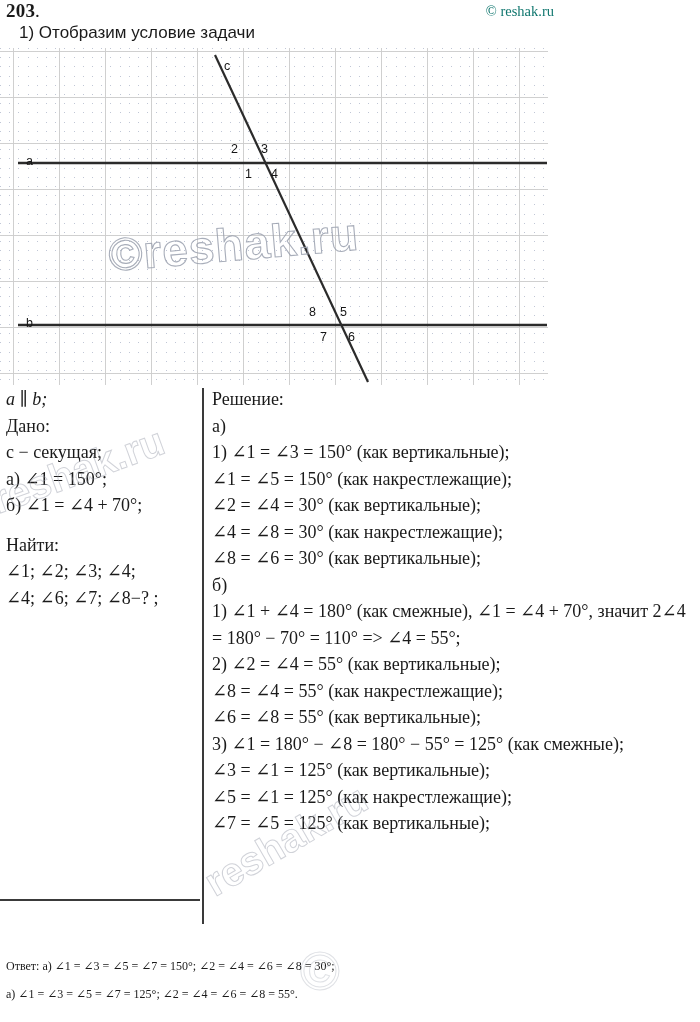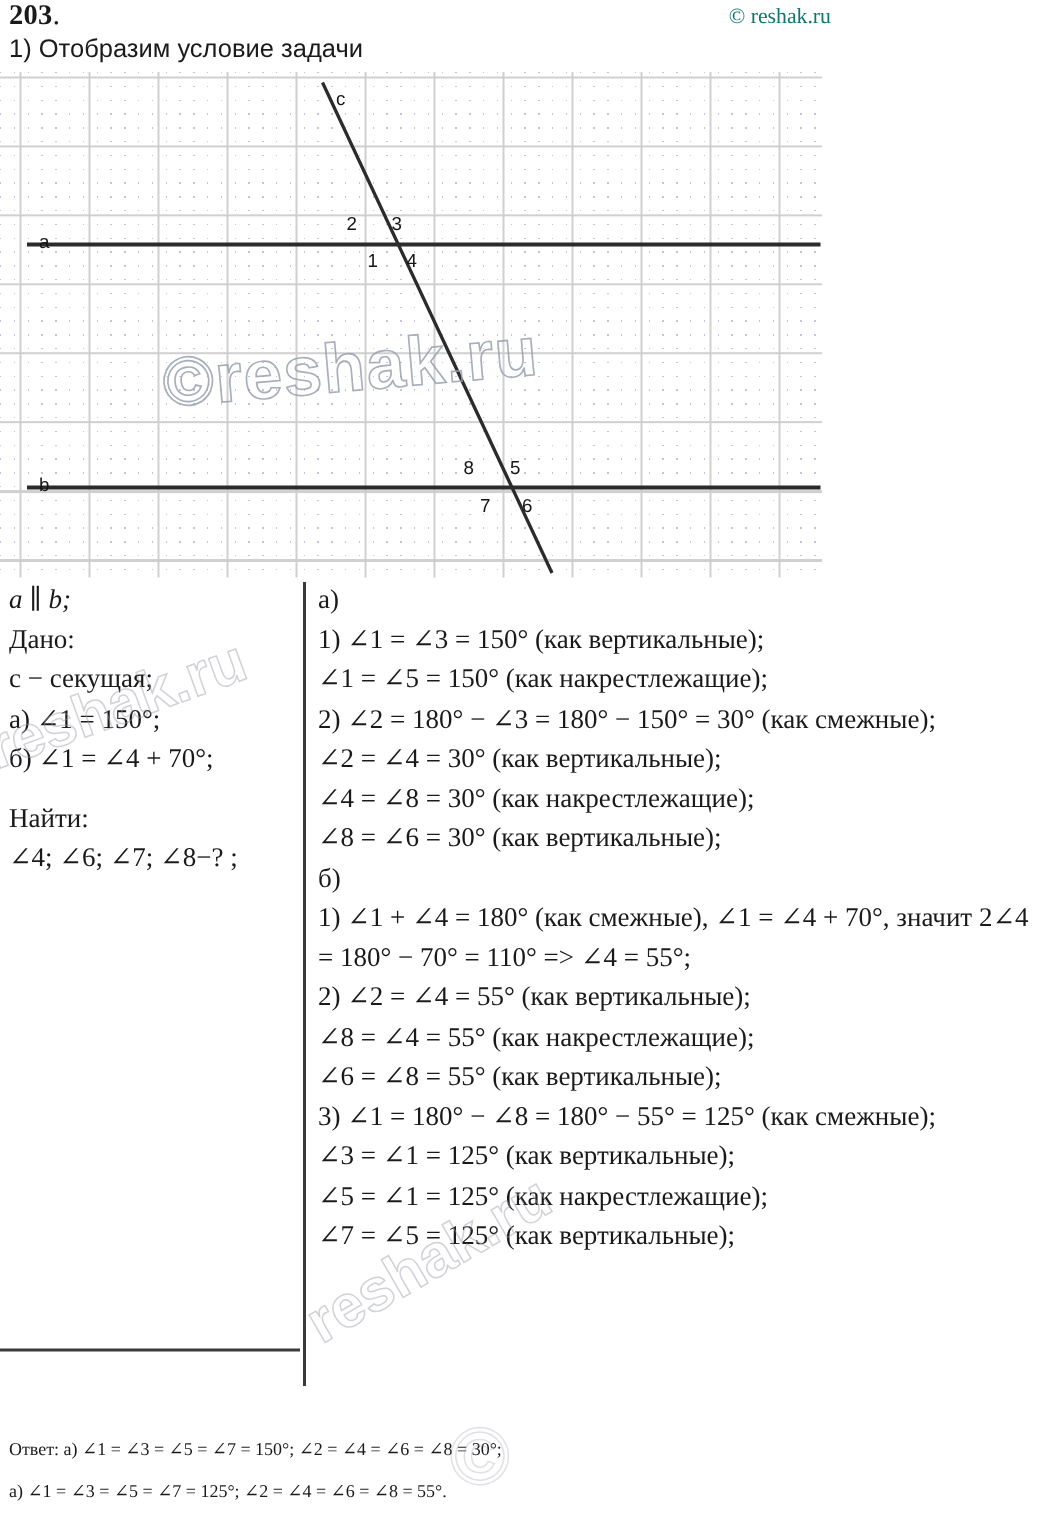--- a/index.html
+++ b/index.html
@@ -34,21 +34,21 @@
   .task-no .dot { font-weight: normal; }
   .copyright {
     position: absolute;
     right: 6px; top: 3px;
     font-size: 14.5px;
     color: #0f766e;
     font-family: "Liberation Serif", serif;
   }
   .subtitle {
     position: absolute;
-    left: 6px; top: 23px;
+    left: 19px; top: 23px;
     font-size: 17px;
     font-family: "Liberation Sans", sans-serif;
     font-weight: 400;
     color: #1a1a1a;
   }
 
   
   .figure {
     position: absolute;
     left: 0;
@@ -218,28 +218,29 @@
   <div class="vdiv"></div>
   <div class="hdiv"></div>
 
   <div class="col-left">
     <div class="ln it">a ∥ b;</div>
     <div class="ln">Дано:</div>
     <div class="ln">c − секущая;</div>
     <div class="ln">а) ∠1 = 150°;</div>
     <div class="ln">б) ∠1 = ∠4 + 70°;</div>
     <div class="ln" style="margin-top:13px;">Найти:</div>
+    <div class="ln">∠1; ∠2; ∠3; ∠4;</div>
     <div class="ln">∠4; ∠6; ∠7; ∠8−? ;</div>
   </div>
 
   <div class="col-right">
+    <div class="ln">Решение:</div>
     <div class="ln">а)</div>
     <div class="ln">1) ∠1 = ∠3 = 150° (как вертикальные);</div>
     <div class="ln">∠1 = ∠5 = 150° (как накрестлежащие);</div>
-    <div class="ln">2) ∠2 = 180° − ∠3 = 180° − 150° = 30° (как смежные);</div>
     <div class="ln">∠2 = ∠4 = 30° (как вертикальные);</div>
     <div class="ln">∠4 = ∠8 = 30° (как накрестлежащие);</div>
     <div class="ln">∠8 = ∠6 = 30° (как вертикальные);</div>
     <div class="ln">б)</div>
     <div class="ln">1) ∠1 + ∠4 = 180° (как смежные), ∠1 = ∠4 + 70°, значит 2∠4 = 180° − 70° = 110° =&gt; ∠4 = 55°;</div>
     <div class="ln">2) ∠2 = ∠4 = 55° (как вертикальные);</div>
     <div class="ln">∠8 = ∠4 = 55° (как накрестлежащие);</div>
     <div class="ln">∠6 = ∠8 = 55° (как вертикальные);</div>
     <div class="ln">3) ∠1 = 180° − ∠8 = 180° − 55° = 125° (как смежные);</div>
     <div class="ln">∠3 = ∠1 = 125° (как вертикальные);</div>

